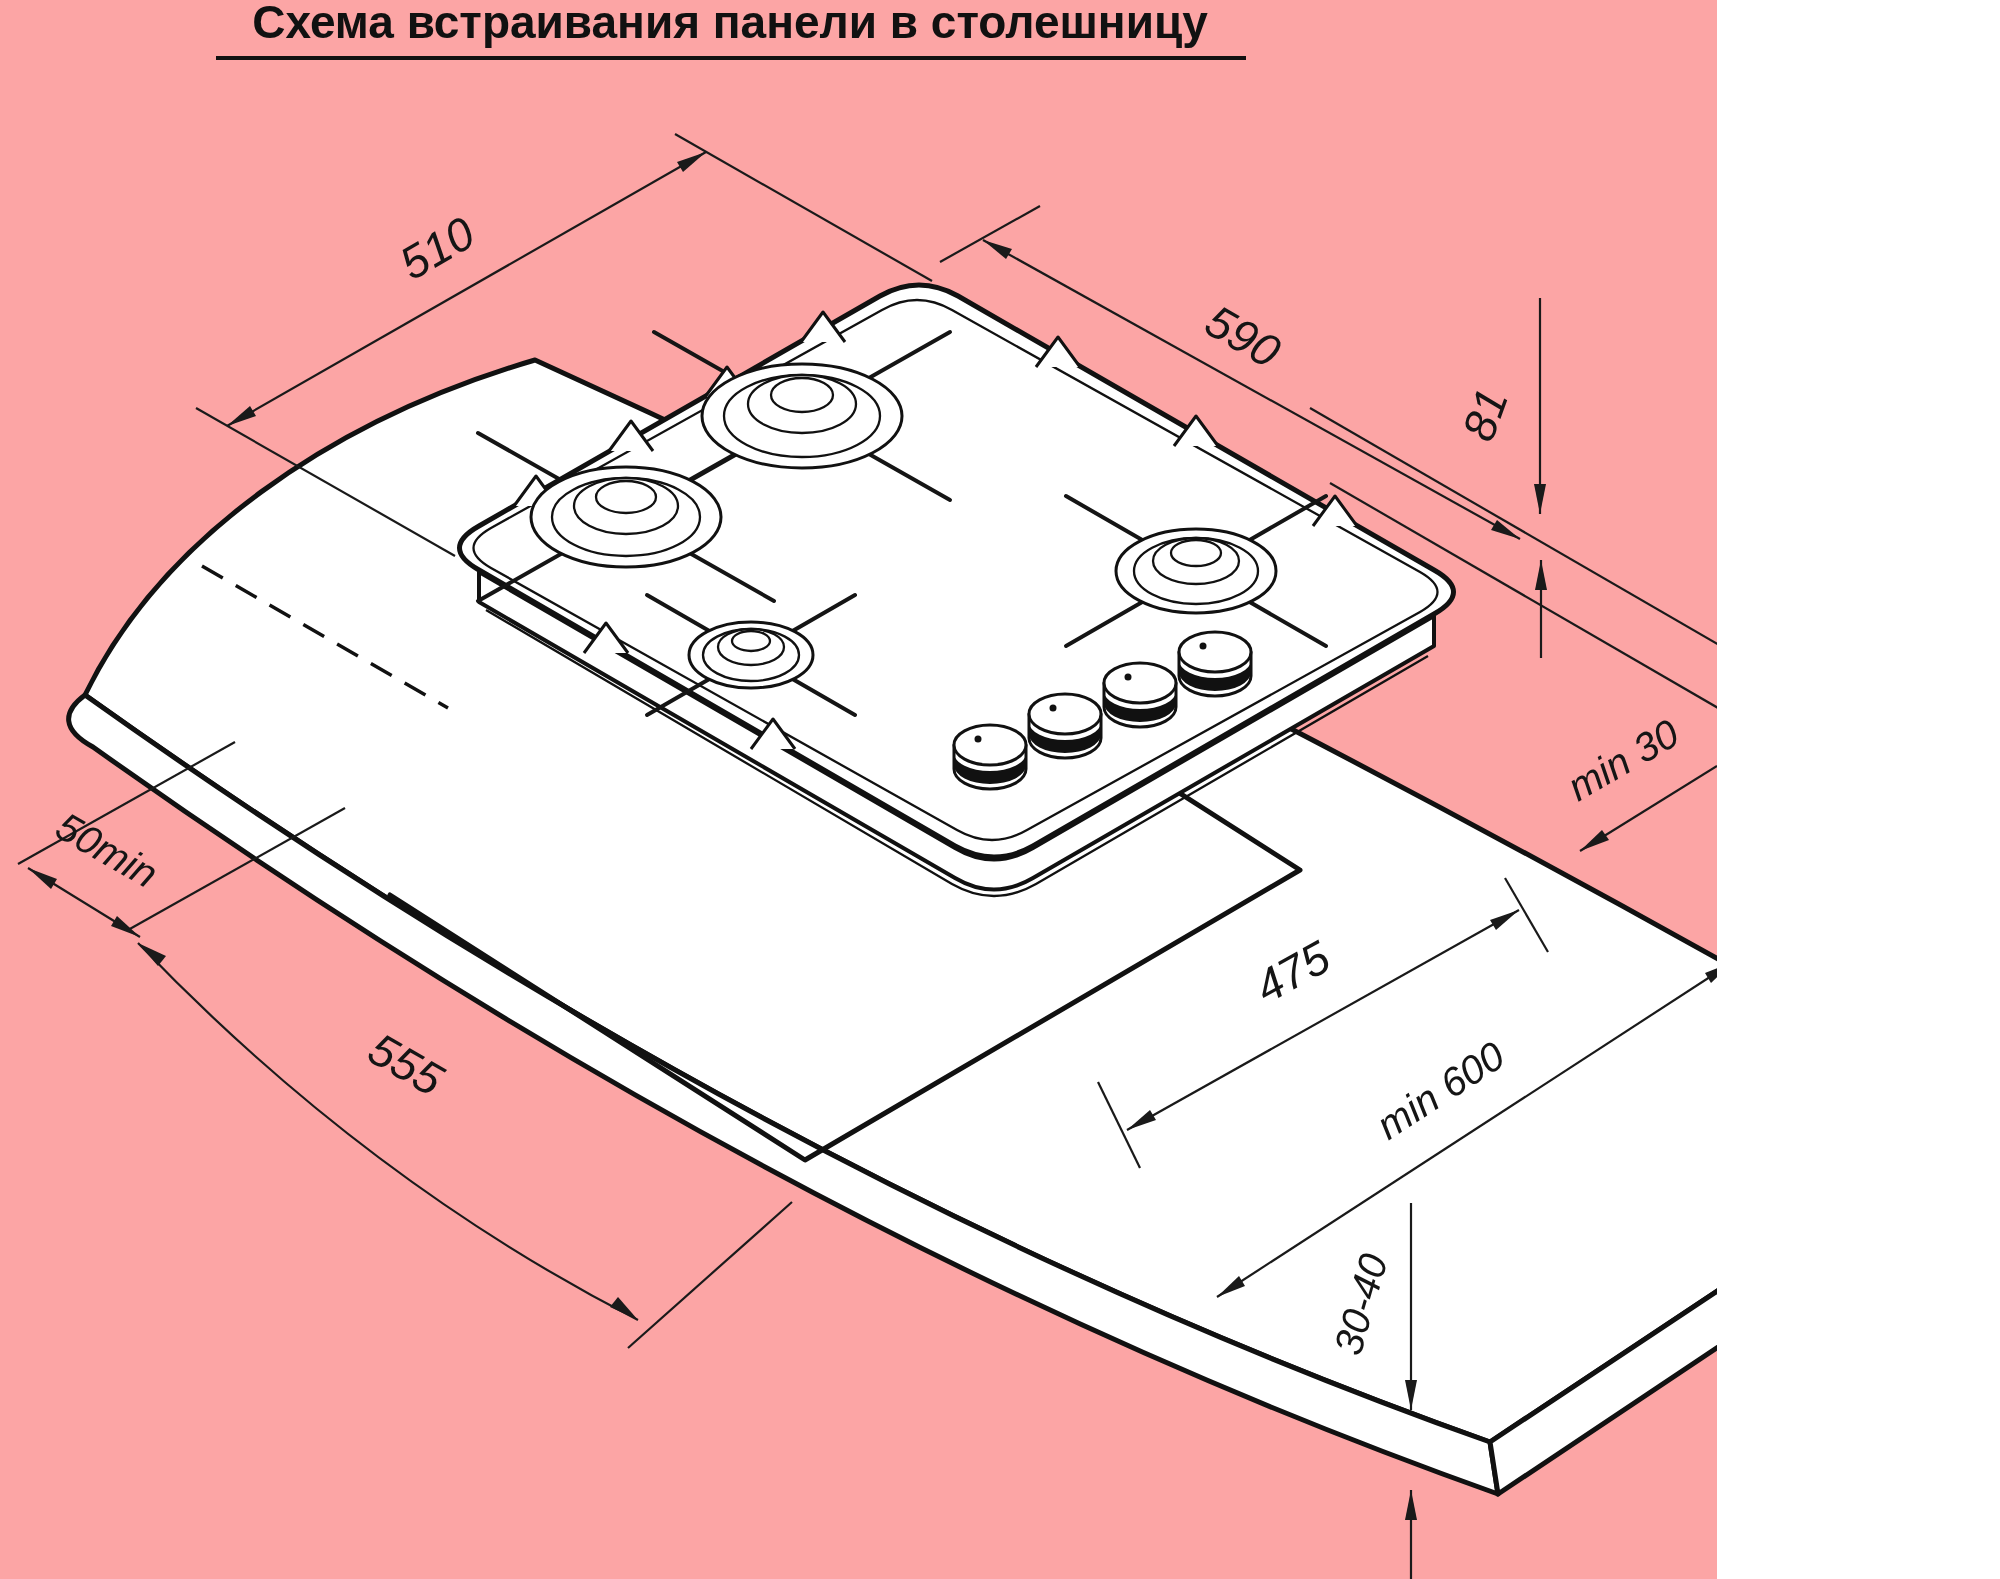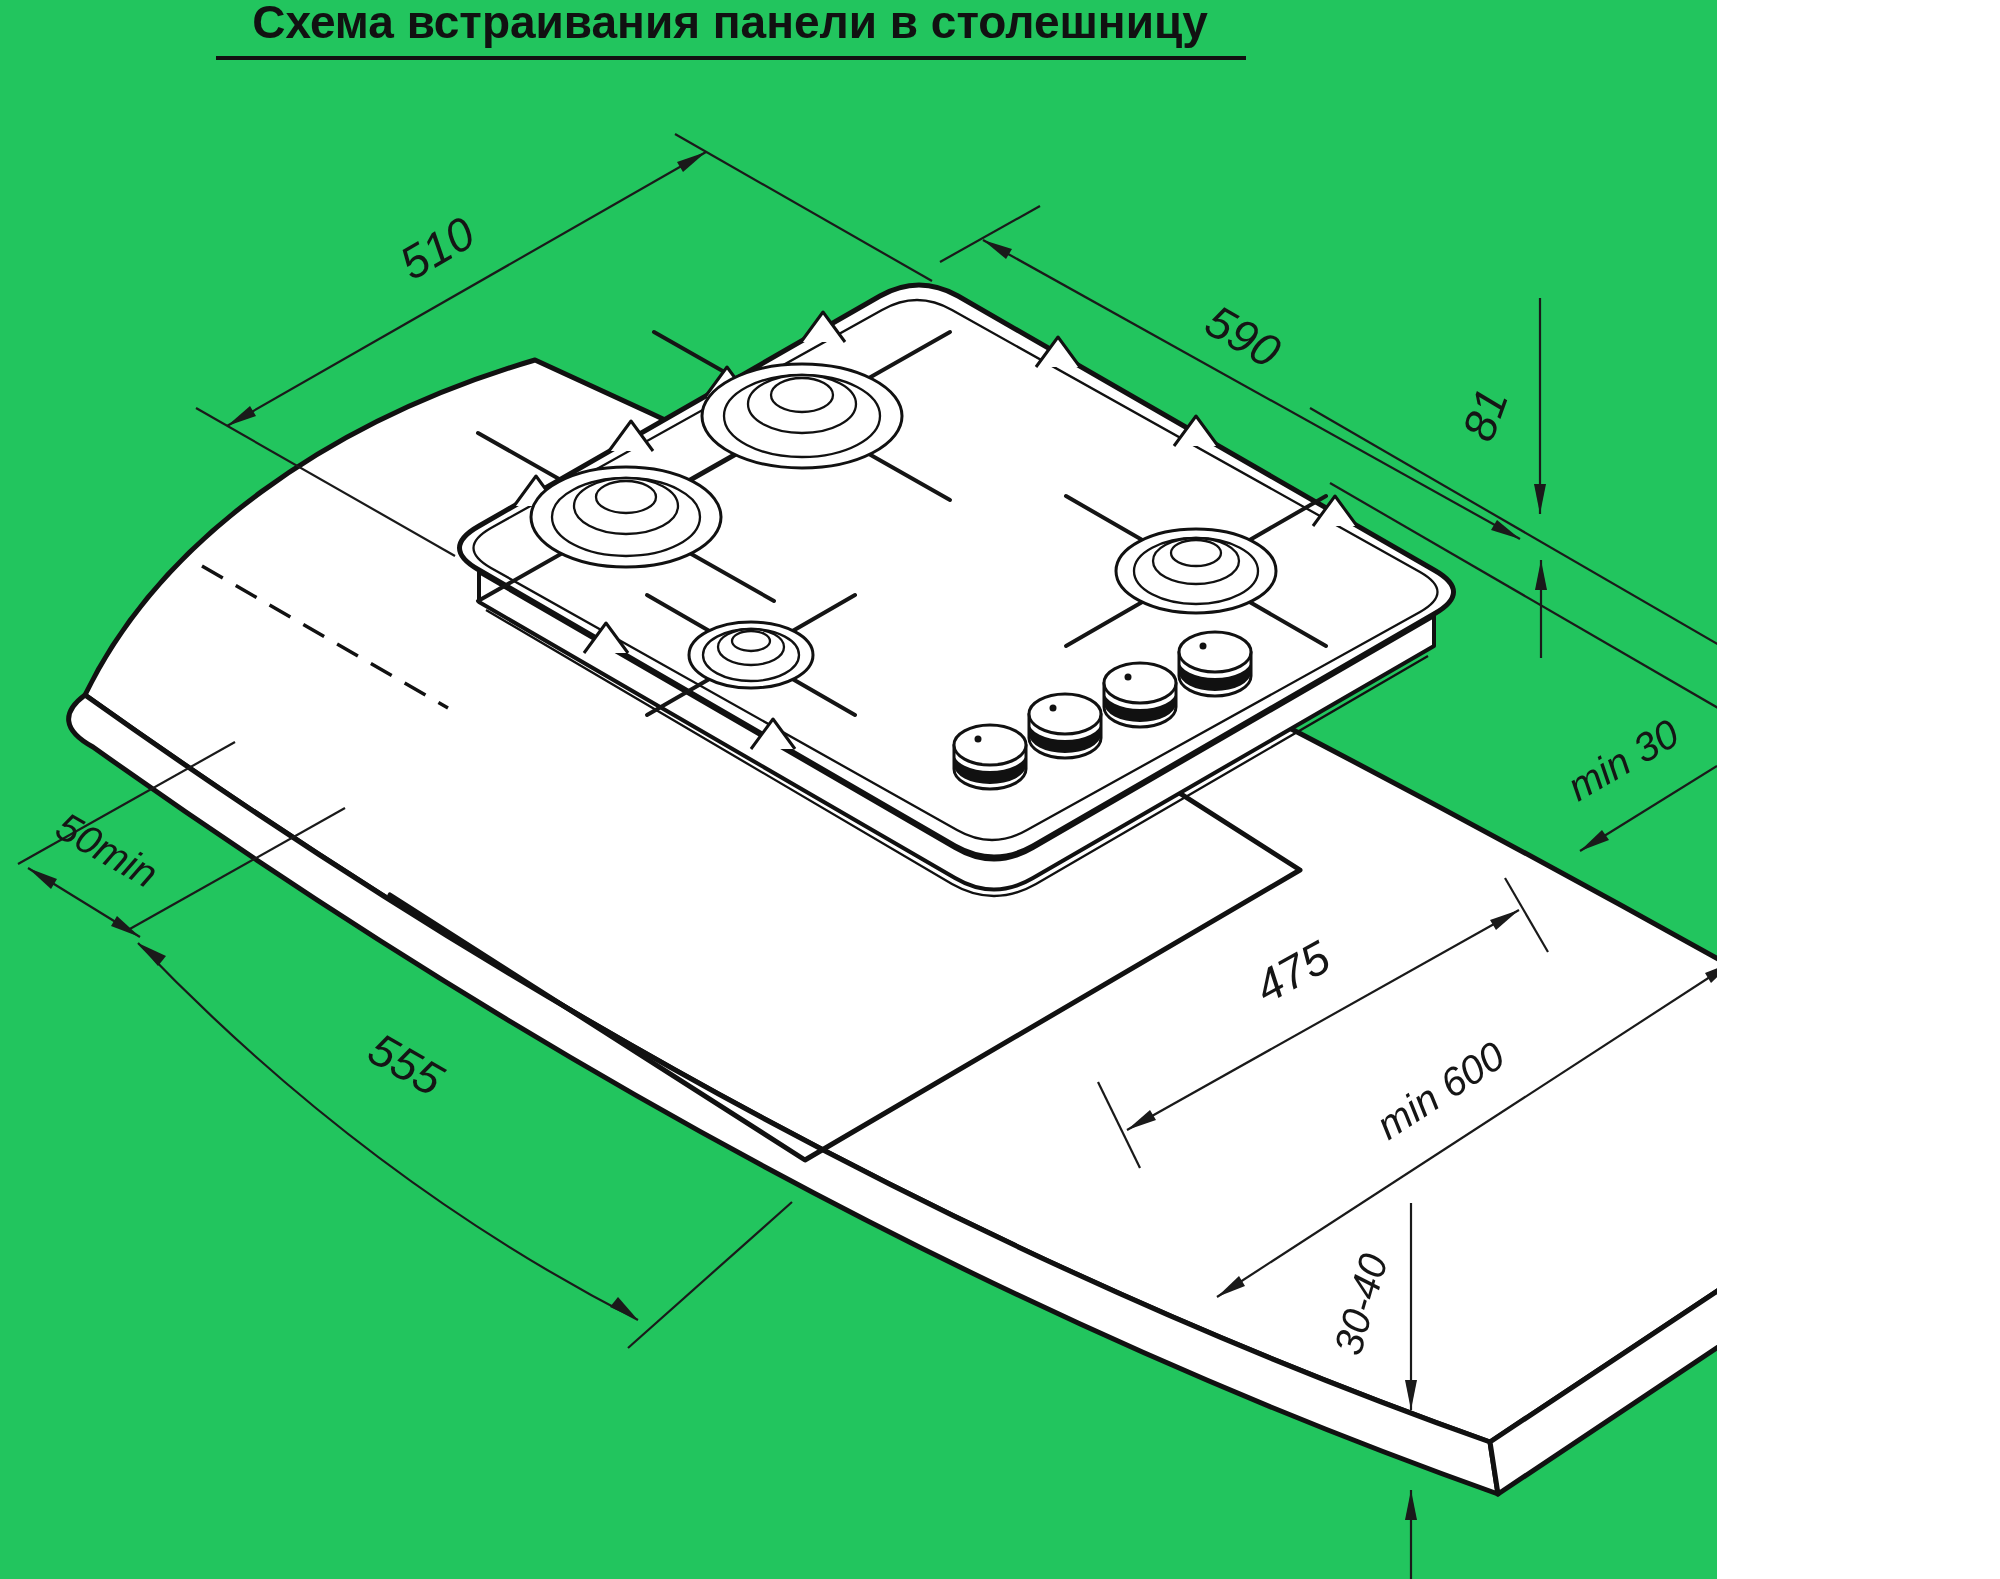--- a/index.html
+++ b/index.html
@@ -1,16 +1,16 @@
 <!DOCTYPE html>
 <html><head>
 <meta charset="utf-8">
 <style>
   html,body{margin:0;padding:0;background:#ffffff;}
-  .page{position:relative;width:1717px;height:1579px;background:#22c55e;overflow:hidden;
+  .page{position:relative;width:1717px;height:1579px;background:#fca5a5;overflow:hidden;
         font-family:"Liberation Sans", sans-serif;}
   svg{display:block;}
   .title-text{font:bold 46px "Liberation Sans", sans-serif;fill:#111;}
   .dim{font:italic 46px "Liberation Sans", sans-serif;fill:#151515;}
   .dim-small{font:italic 40px "Liberation Sans", sans-serif;fill:#151515;}
   .thin{stroke:#1a1a1a;stroke-width:2.2;fill:none;}
   .arrow{fill:#1a1a1a;stroke:none;}
   .thick{stroke:#111;stroke-width:5;fill:none;stroke-linejoin:round;stroke-linecap:round;}
   .mid{stroke:#111;stroke-width:3;fill:none;stroke-linejoin:round;}
   .fine{stroke:#111;stroke-width:2.3;fill:none;stroke-linejoin:round;}

